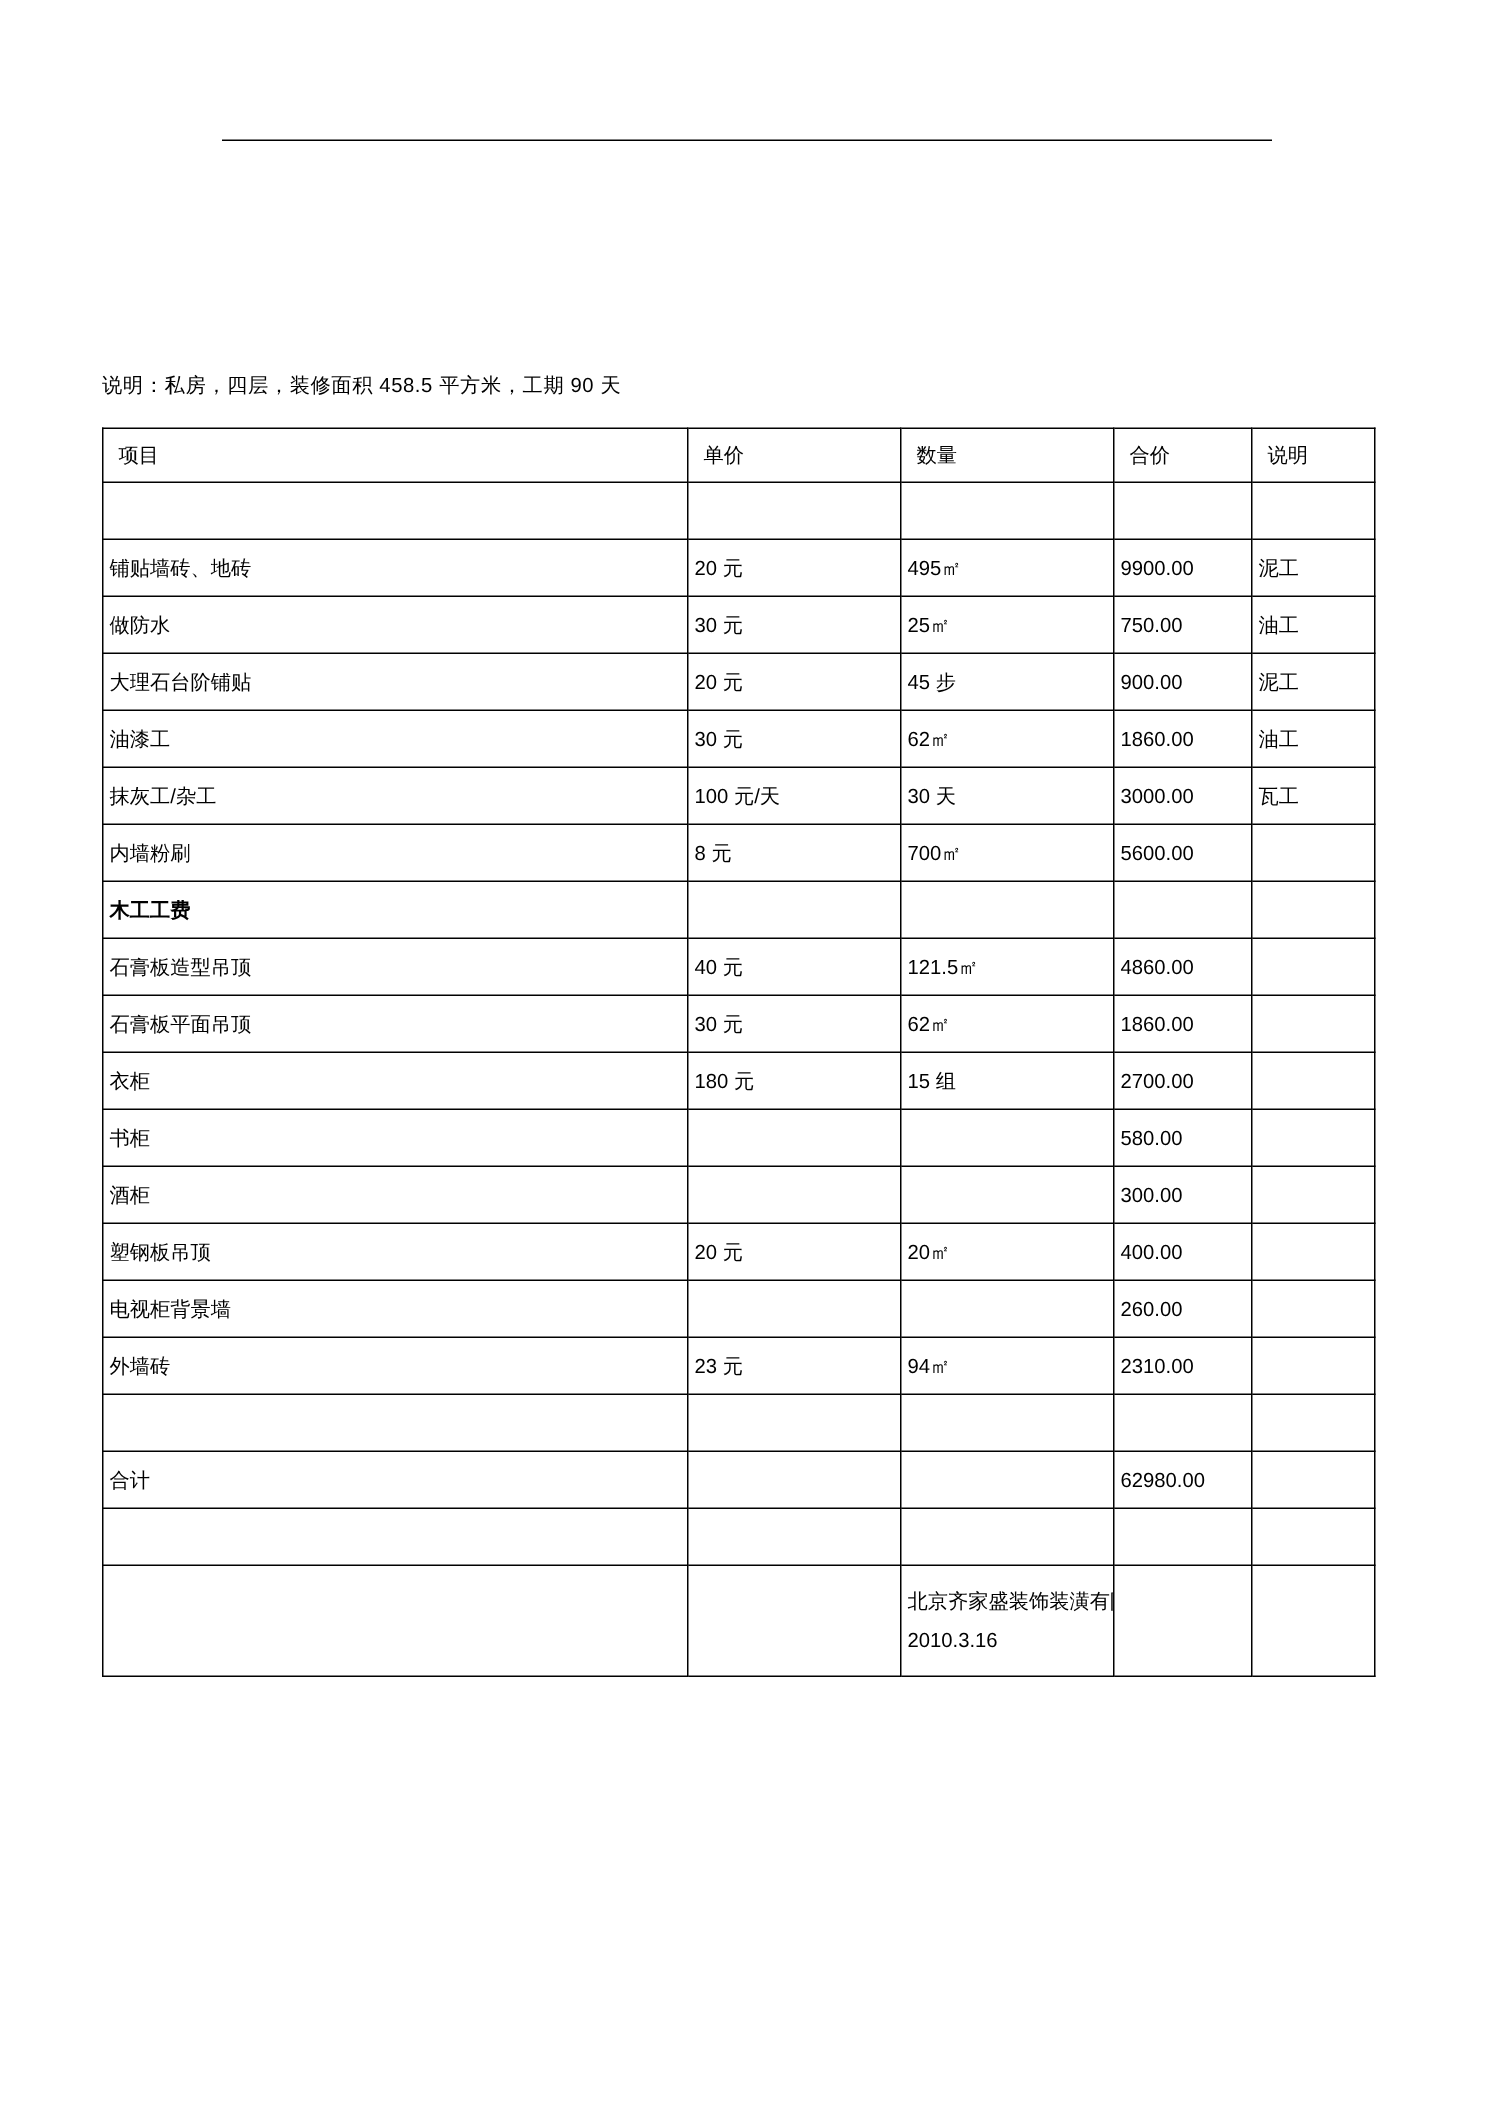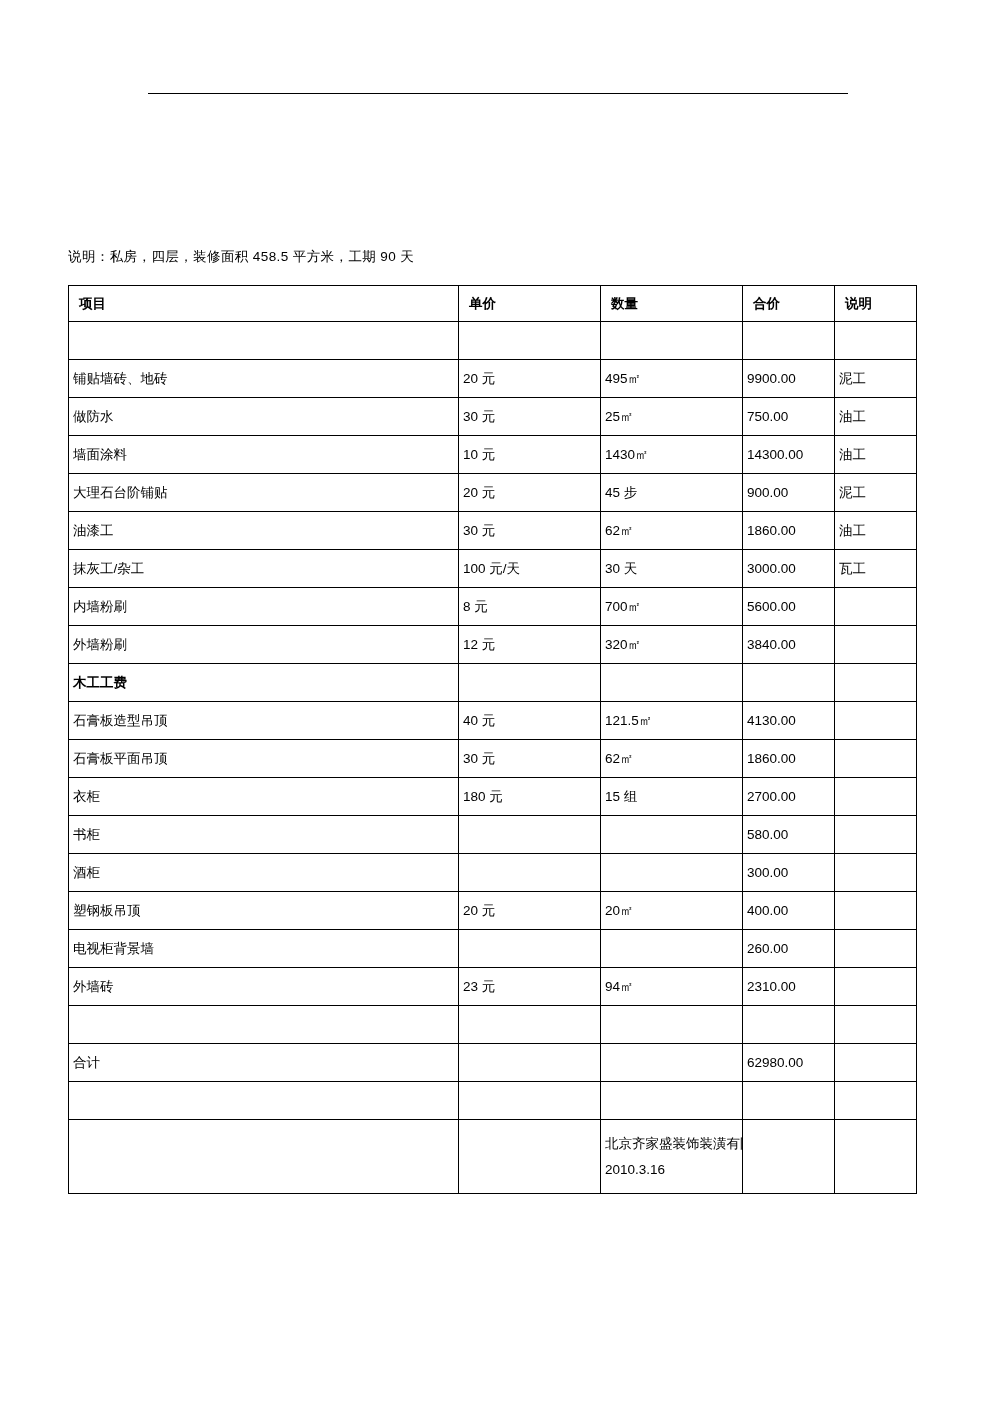--- a/index.html
+++ b/index.html
@@ -50,21 +50,21 @@
     padding: 0 4px;
     vertical-align: middle;
     font-weight: normal;
     text-align: left;
     height: 38px;
     box-sizing: border-box;
     overflow: hidden;
     white-space: nowrap;
   }
   table.quote th {
-    font-weight: bold;
+    font-weight: normal;
     height: 36px;
     padding-left: 10px;
   }
   col.c-item   { width: 390px; }
   col.c-price  { width: 142px; }
   col.c-qty    { width: 142px; }
   col.c-total  { width: 92px; }
   col.c-remark { width: 82px; }
   td.total-cell {
     text-align: right;
@@ -125,27 +125,20 @@
           <td>泥工</td>
         </tr>
         <tr>
           <td>做防水</td>
           <td>30 元</td>
           <td>25㎡</td>
           <td class="total-cell">750.00</td>
           <td>油工</td>
         </tr>
         <tr>
-          <td>墙面涂料</td>
-          <td>10 元</td>
-          <td>1430㎡</td>
-          <td class="total-cell">14300.00</td>
-          <td>油工</td>
-        </tr>
-        <tr>
           <td>大理石台阶铺贴</td>
           <td>20 元</td>
           <td>45 步</td>
           <td class="total-cell">900.00</td>
           <td>泥工</td>
         </tr>
         <tr>
           <td>油漆工</td>
           <td>30 元</td>
           <td>62㎡</td>
@@ -159,39 +152,32 @@
           <td class="total-cell">3000.00</td>
           <td>瓦工</td>
         </tr>
         <tr>
           <td>内墙粉刷</td>
           <td>8 元</td>
           <td>700㎡</td>
           <td class="total-cell">5600.00</td>
           <td></td>
         </tr>
-        <tr>
-          <td>外墙粉刷</td>
-          <td>12 元</td>
-          <td>320㎡</td>
-          <td class="total-cell">3840.00</td>
-          <td></td>
-        </tr>
         <tr class="bold-row">
           <td>木工工费</td>
           <td></td>
           <td></td>
           <td class="total-cell"></td>
           <td></td>
         </tr>
         <tr>
           <td>石膏板造型吊顶</td>
           <td>40 元</td>
           <td>121.5㎡</td>
-          <td class="total-cell">4130.00</td>
+          <td class="total-cell">4860.00</td>
           <td></td>
         </tr>
         <tr>
           <td>石膏板平面吊顶</td>
           <td>30 元</td>
           <td>62㎡</td>
           <td class="total-cell">1860.00</td>
           <td></td>
         </tr>
         <tr>

